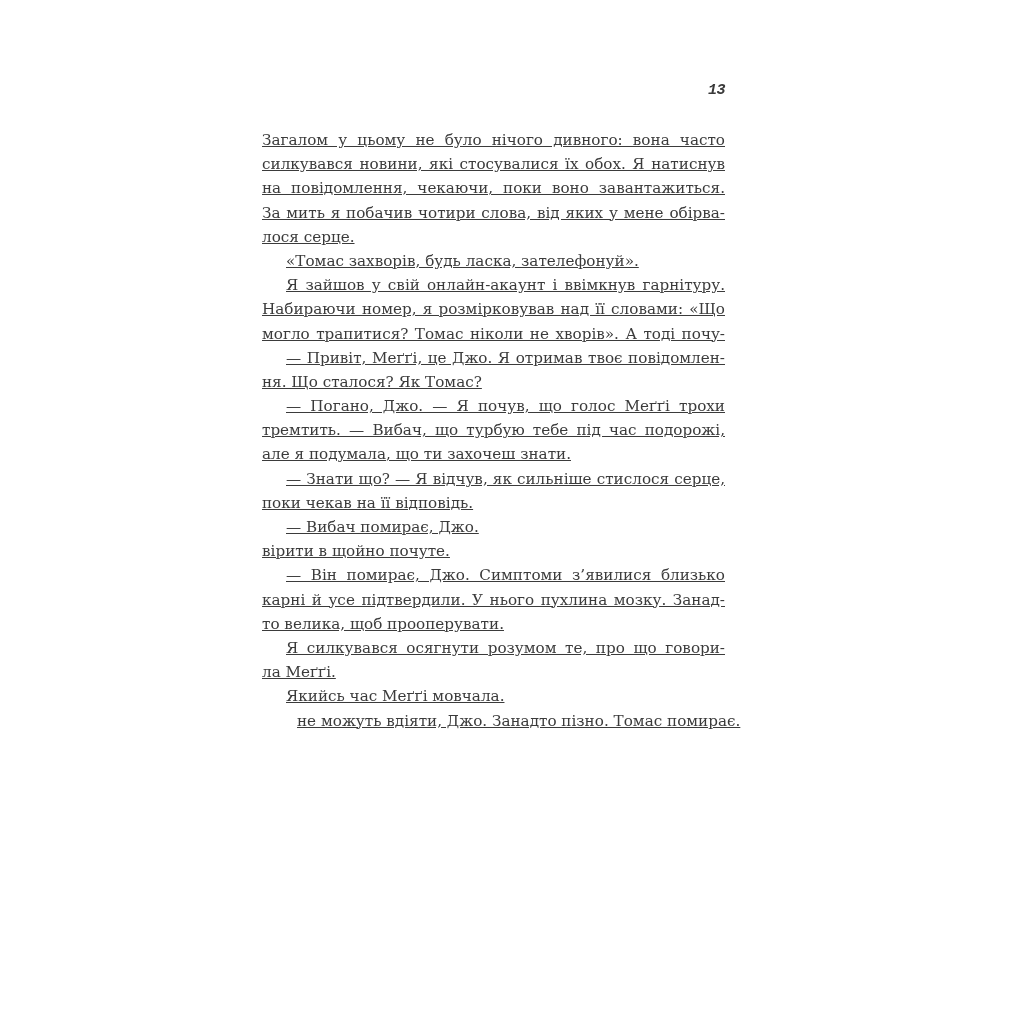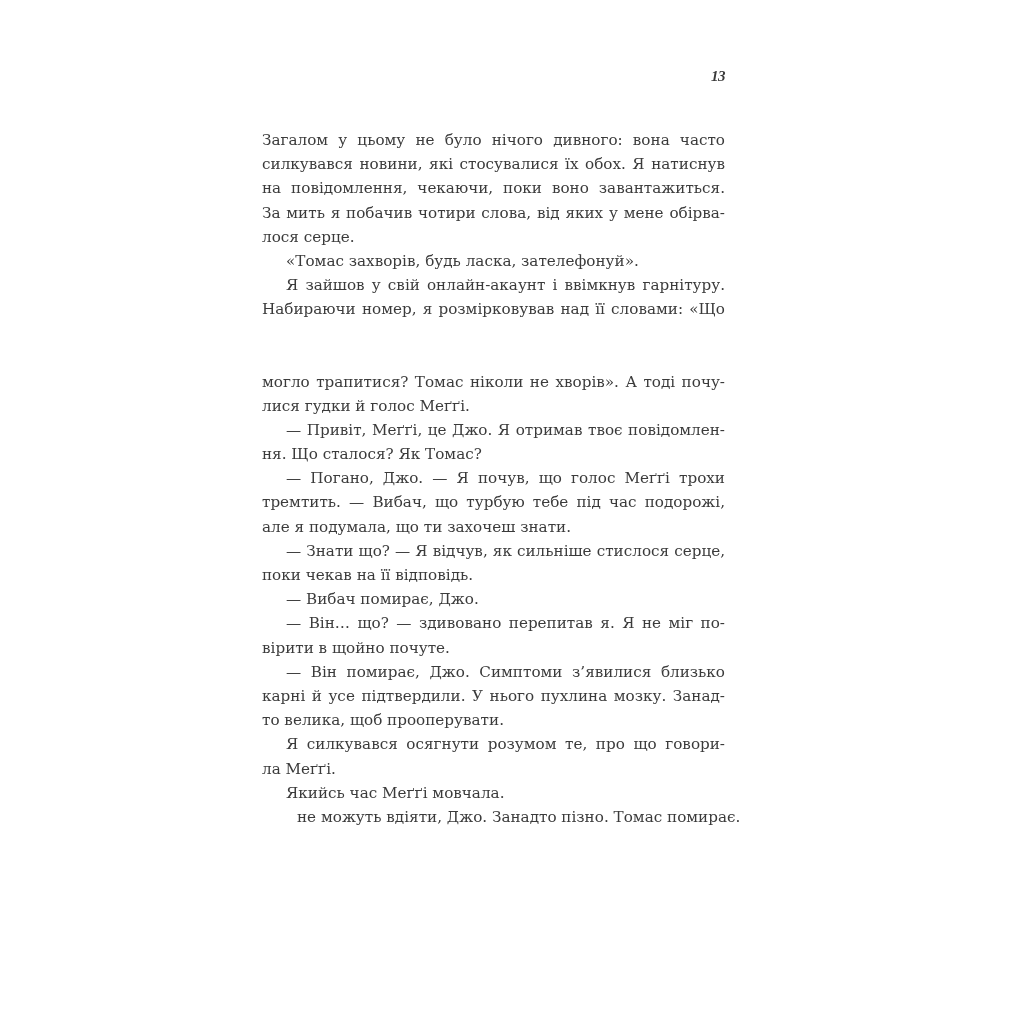--- a/index.html
+++ b/index.html
@@ -14,40 +14,41 @@
       overflow: hidden;
     }
     .page {
       position: absolute;
       left: 0; top: 0;
       width: 1024px; height: 1024px;
       background: #ffffff;
     }
     .page-number {
       position: absolute;
-      top: 68px;
+      top: 82px;
       right: 299px;
-      font-family: Liberation Serif, serif;
+      font-family: Liberation Mono, monospace;
       font-style: italic;
       font-weight: bold;
       font-size: 15px;
       color: #3a3a3a;
       letter-spacing: -0.5px;
     }
     .text-block {
       position: absolute;
       left: 262px;
       top: 128px;
       width: 463px;
       font-family: "DejaVu Serif", serif;
       font-size: 15.2px;
       line-height: 24.2px;
       color: #3b3b3b;
       text-align: justify;
       hyphens: manual;
+      text-decoration: underline;
     }
     .line {
       display: block;
       white-space: nowrap;
       text-align-last: justify;
       text-align: justify;
       height: 24.2px;
       overflow: visible;
     }
     .line.last {
@@ -73,22 +74,21 @@
       <span class="line last">лося серце.</span>
     </div>
 
     <div>
       <span class="line indent last">«Томас захворів, будь ласка, зателефонуй».</span>
     </div>
 
     <div>
       <span class="line indent" style="word-spacing: 0px;">Я зайшов у свій онлайн-акаунт і ввімкнув гарнітуру.</span>
       <span class="line" style="word-spacing: 0px;">Набираючи номер, я розмірковував над її словами: «Що</span>
-      <span class="line" style="word-spacing: 0px; margin-top: 48px;">могло трапитися? Томас ніколи не хворів». А тоді почу-</span>
-      <span class="line last">лися гудки й голос Меґґі.</span>
+      <span class="line" style="word-spacing: 0px;">могло трапитися? Томас ніколи не хворів». А тоді почу-</span>
     </div>
 
     <div>
       <span class="line indent" style="word-spacing: 0px;">— Привіт, Меґґі, це Джо. Я отримав твоє повідомлен-</span>
       <span class="line last">ня. Що сталося? Як Томас?</span>
     </div>
 
     <div>
       <span class="line indent" style="word-spacing: 0px;">— Погано, Джо. — Я почув, що голос Меґґі трохи</span>
       <span class="line" style="word-spacing: 0px;">тремтить. — Вибач, що турбую тебе під час подорожі,</span>
@@ -98,21 +98,20 @@
     <div>
       <span class="line indent" style="word-spacing: 0px;">— Знати що? — Я відчув, як сильніше стислося серце,</span>
       <span class="line last">поки чекав на її відповідь.</span>
     </div>
 
     <div>
       <span class="line indent last">— Вибач помирає, Джо.</span>
     </div>
 
     <div>
-      <span class="line indent" style="word-spacing: 0px;">— Він… що? — здивовано перепитав я. Я не міг по-</span>
       <span class="line last">вірити в щойно почуте.</span>
     </div>
 
     <div>
       <span class="line indent" style="word-spacing: 0px;">— Він помирає, Джо. Симптоми з’явилися близько</span>
       <span class="line" style="word-spacing: 0px;">карні й усе підтвердили. У нього пухлина мозку. Занад-</span>
       <span class="line last">то велика, щоб прооперувати.</span>
     </div>
 
     <div>

